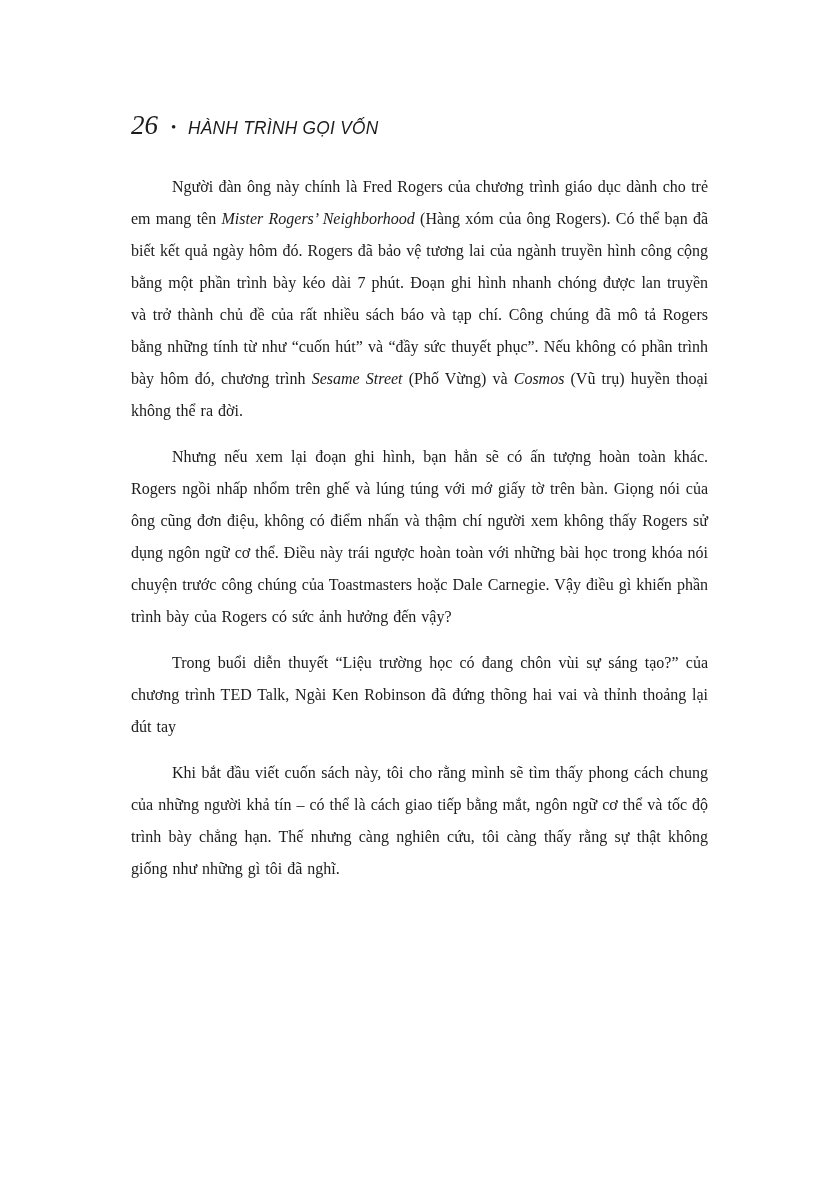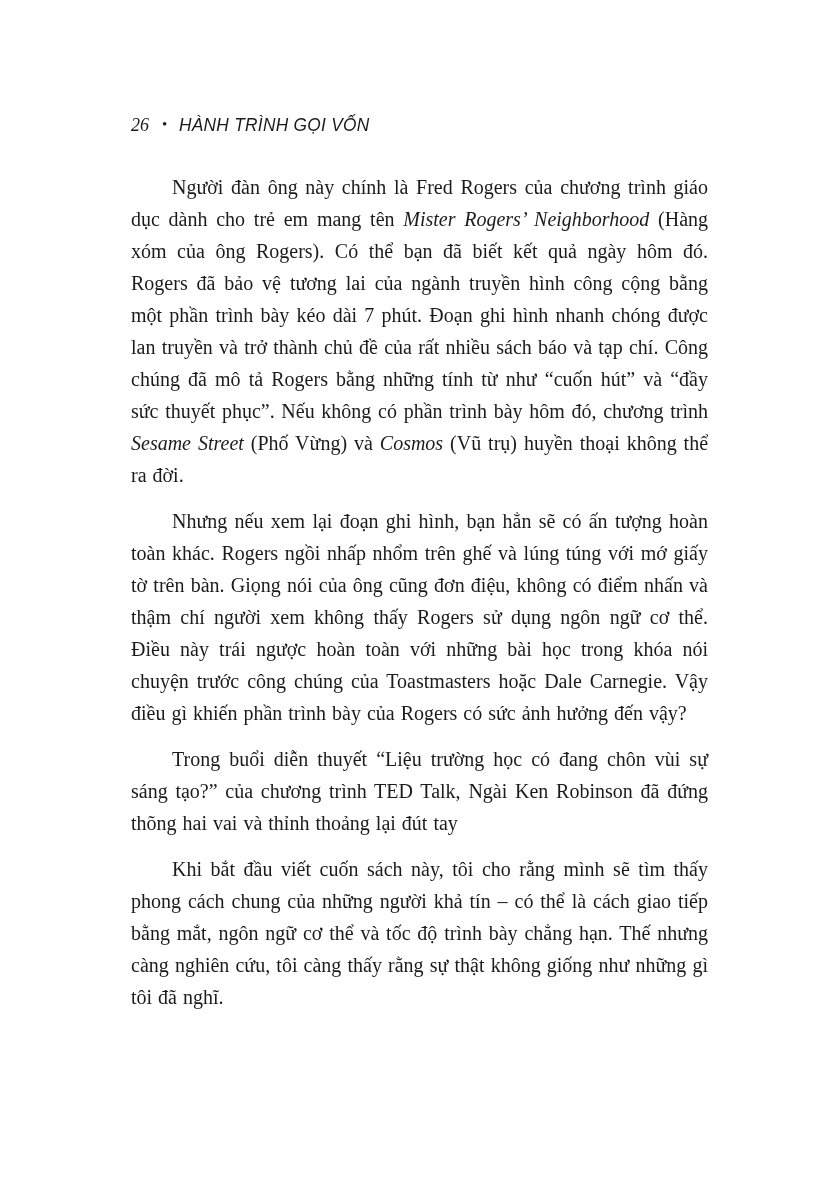--- a/index.html
+++ b/index.html
@@ -20,21 +20,21 @@
     top:110px;
     left:131px;
     right:105px;
     display:flex;
     align-items:baseline;
     white-space:nowrap;
   }
   .pgnum{
     font-family:"Liberation Serif",serif;
     font-style:italic;
-    font-size:18px;
+    font-size:27px;
     line-height:30px;
   }
   .head-sep{
     font-family:"Liberation Serif",serif;
     font-size:15px;
     margin:0 12px 0 13px;
     position:relative;
     top:-2px;
   }
   .rtitle{
@@ -47,21 +47,21 @@
   }
   .body-text{
     position:absolute;
     top:171px;
     left:131px;
     width:577px;
   }
   .para{
     margin:0 0 14px 0;
     font-family:"Liberation Serif",serif;
-    font-size:20px;
+    font-size:16px;
     line-height:32px;
     text-align:justify;
     text-indent:41px;
     word-spacing:1px;
   }
   .para .it{
     font-style:italic;
   }
 </style>
 </head>

